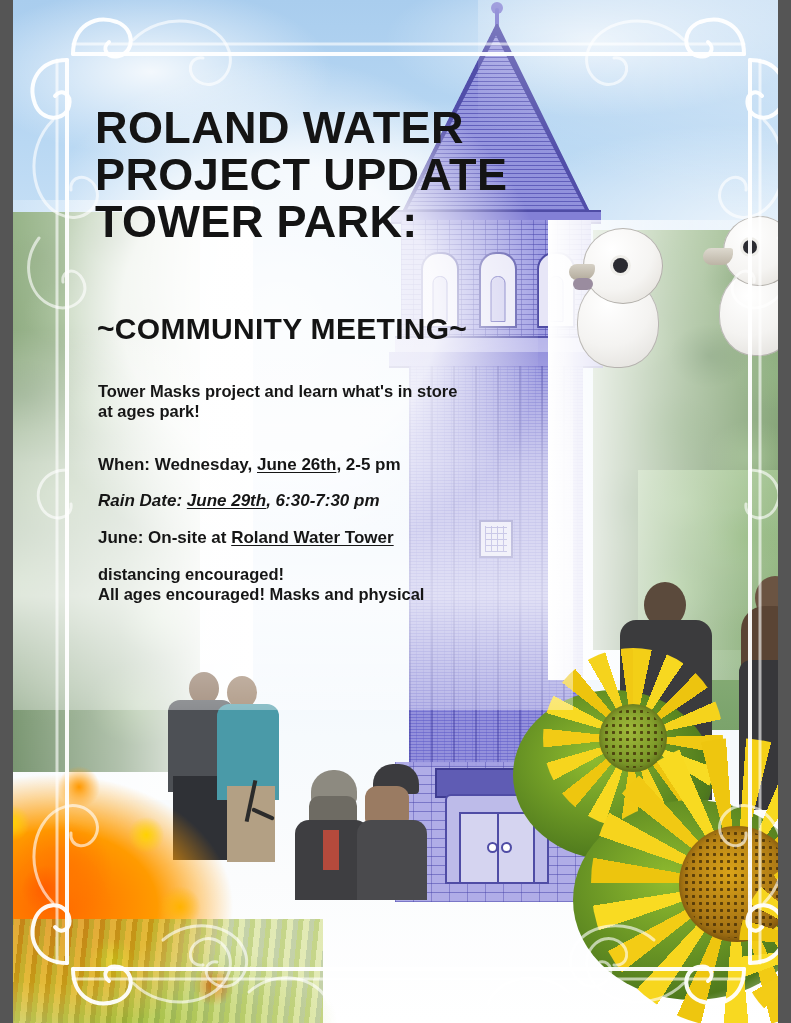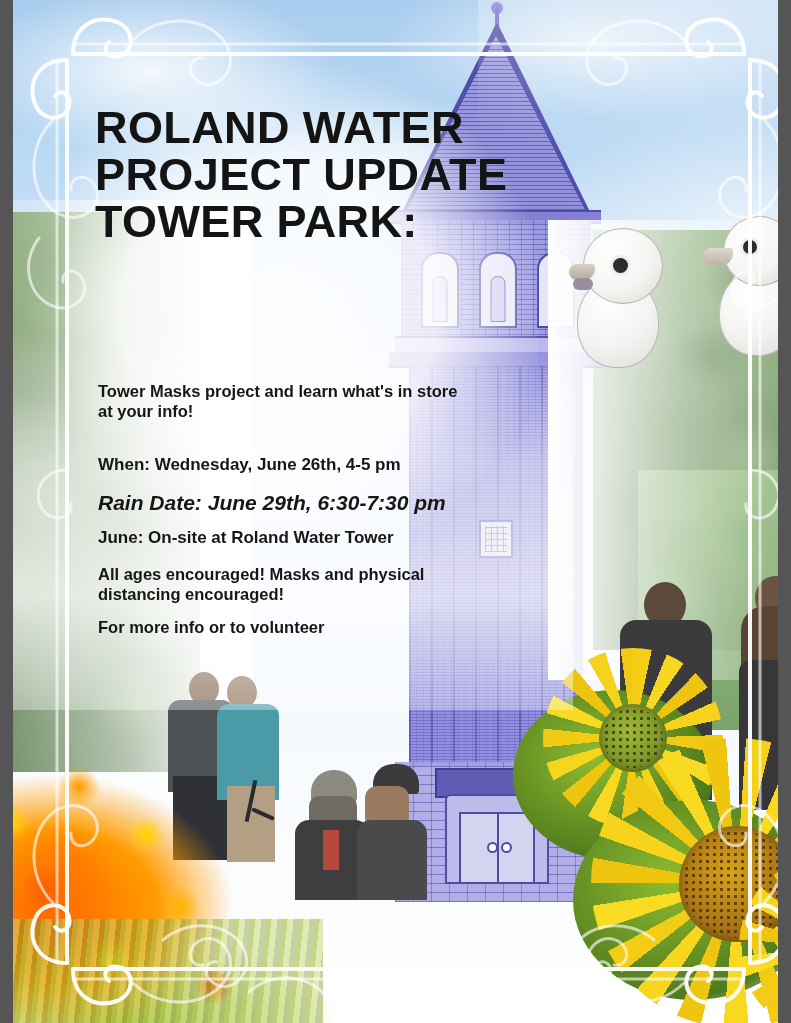--- a/index.html
+++ b/index.html
@@ -233,25 +233,25 @@
     font-size:45px;line-height:47px;font-weight:bold;letter-spacing:.4px;
     color:#141414;
   }
   .subhead{
     position:absolute;left:84px;top:312px;
     font-size:30px;font-weight:bold;letter-spacing:.3px;color:#141414;
   }
   .body-block{position:absolute;left:85px;color:#161616;}
   .b-intro{top:382px;font-size:16.5px;line-height:19.5px;font-weight:bold;width:380px;}
   .b-when{top:455px;font-size:17px;font-weight:bold;}
-  .b-rain{top:491px;font-size:21px;font-weight:bold;font-style:italic;}
+  .b-rain{top:491px;font-size:17px;font-weight:bold;font-style:italic;}
   .b-where{top:528px;font-size:17px;font-weight:bold;}
   .b-ages{top:565px;font-size:16.5px;line-height:19.5px;font-weight:bold;width:380px;}
   .b-info{top:618px;font-size:16.5px;line-height:19.5px;font-weight:bold;width:400px;}
-  .u{text-underline-offset:2px;}
+  .u{text-decoration:underline;text-underline-offset:2px;}
   .ln{display:block;}
 </style>
 </head>
 <body>
 
 <div id="poster">
 
   <div class="sky"></div>
   <div class="sky-clouds"></div>
 
@@ -465,44 +465,44 @@
   </div>
 
   <div id="content">
 
     <div class="headline">
       <span class="ln">ROLAND WATER</span>
       <span class="ln">PROJECT UPDATE</span>
       <span class="ln">TOWER PARK:</span>
     </div>
 
+    <div class="subhead">~COMMUNITY MEETING~</div>
 
     <div class="body-block b-intro">
       <span class="ln">Tower Masks project and learn what's in store</span>
-      <span class="ln">at your info!</span>
+      <span class="ln">at ages park!</span>
     </div>
 
     <div class="body-block b-when">
       <span>When: Wednesday,</span>
-      <span class="u">June 26th</span><span>, 4-5 pm</span>
+      <span class="u">June 26th</span><span>, 2-5 pm</span>
     </div>
 
     <div class="body-block b-rain">
       <span>Rain Date:</span>
       <span class="u">June 29th</span><span>, 6:30-7:30 pm</span>
     </div>
 
     <div class="body-block b-where">
       <span>June: On-site at</span>
       <span class="u">Roland Water Tower</span>
     </div>
 
     <div class="body-block b-ages">
+      <span class="ln">distancing encouraged!</span>
       <span class="ln">All ages encouraged! Masks and physical</span>
-      <span class="ln">distancing encouraged!</span>
     </div>
 
     <div class="body-block b-info">
-      <span class="ln">For more info or to volunteer</span>
     </div>
 
   </div>
 </div>
 
 </body></html>

